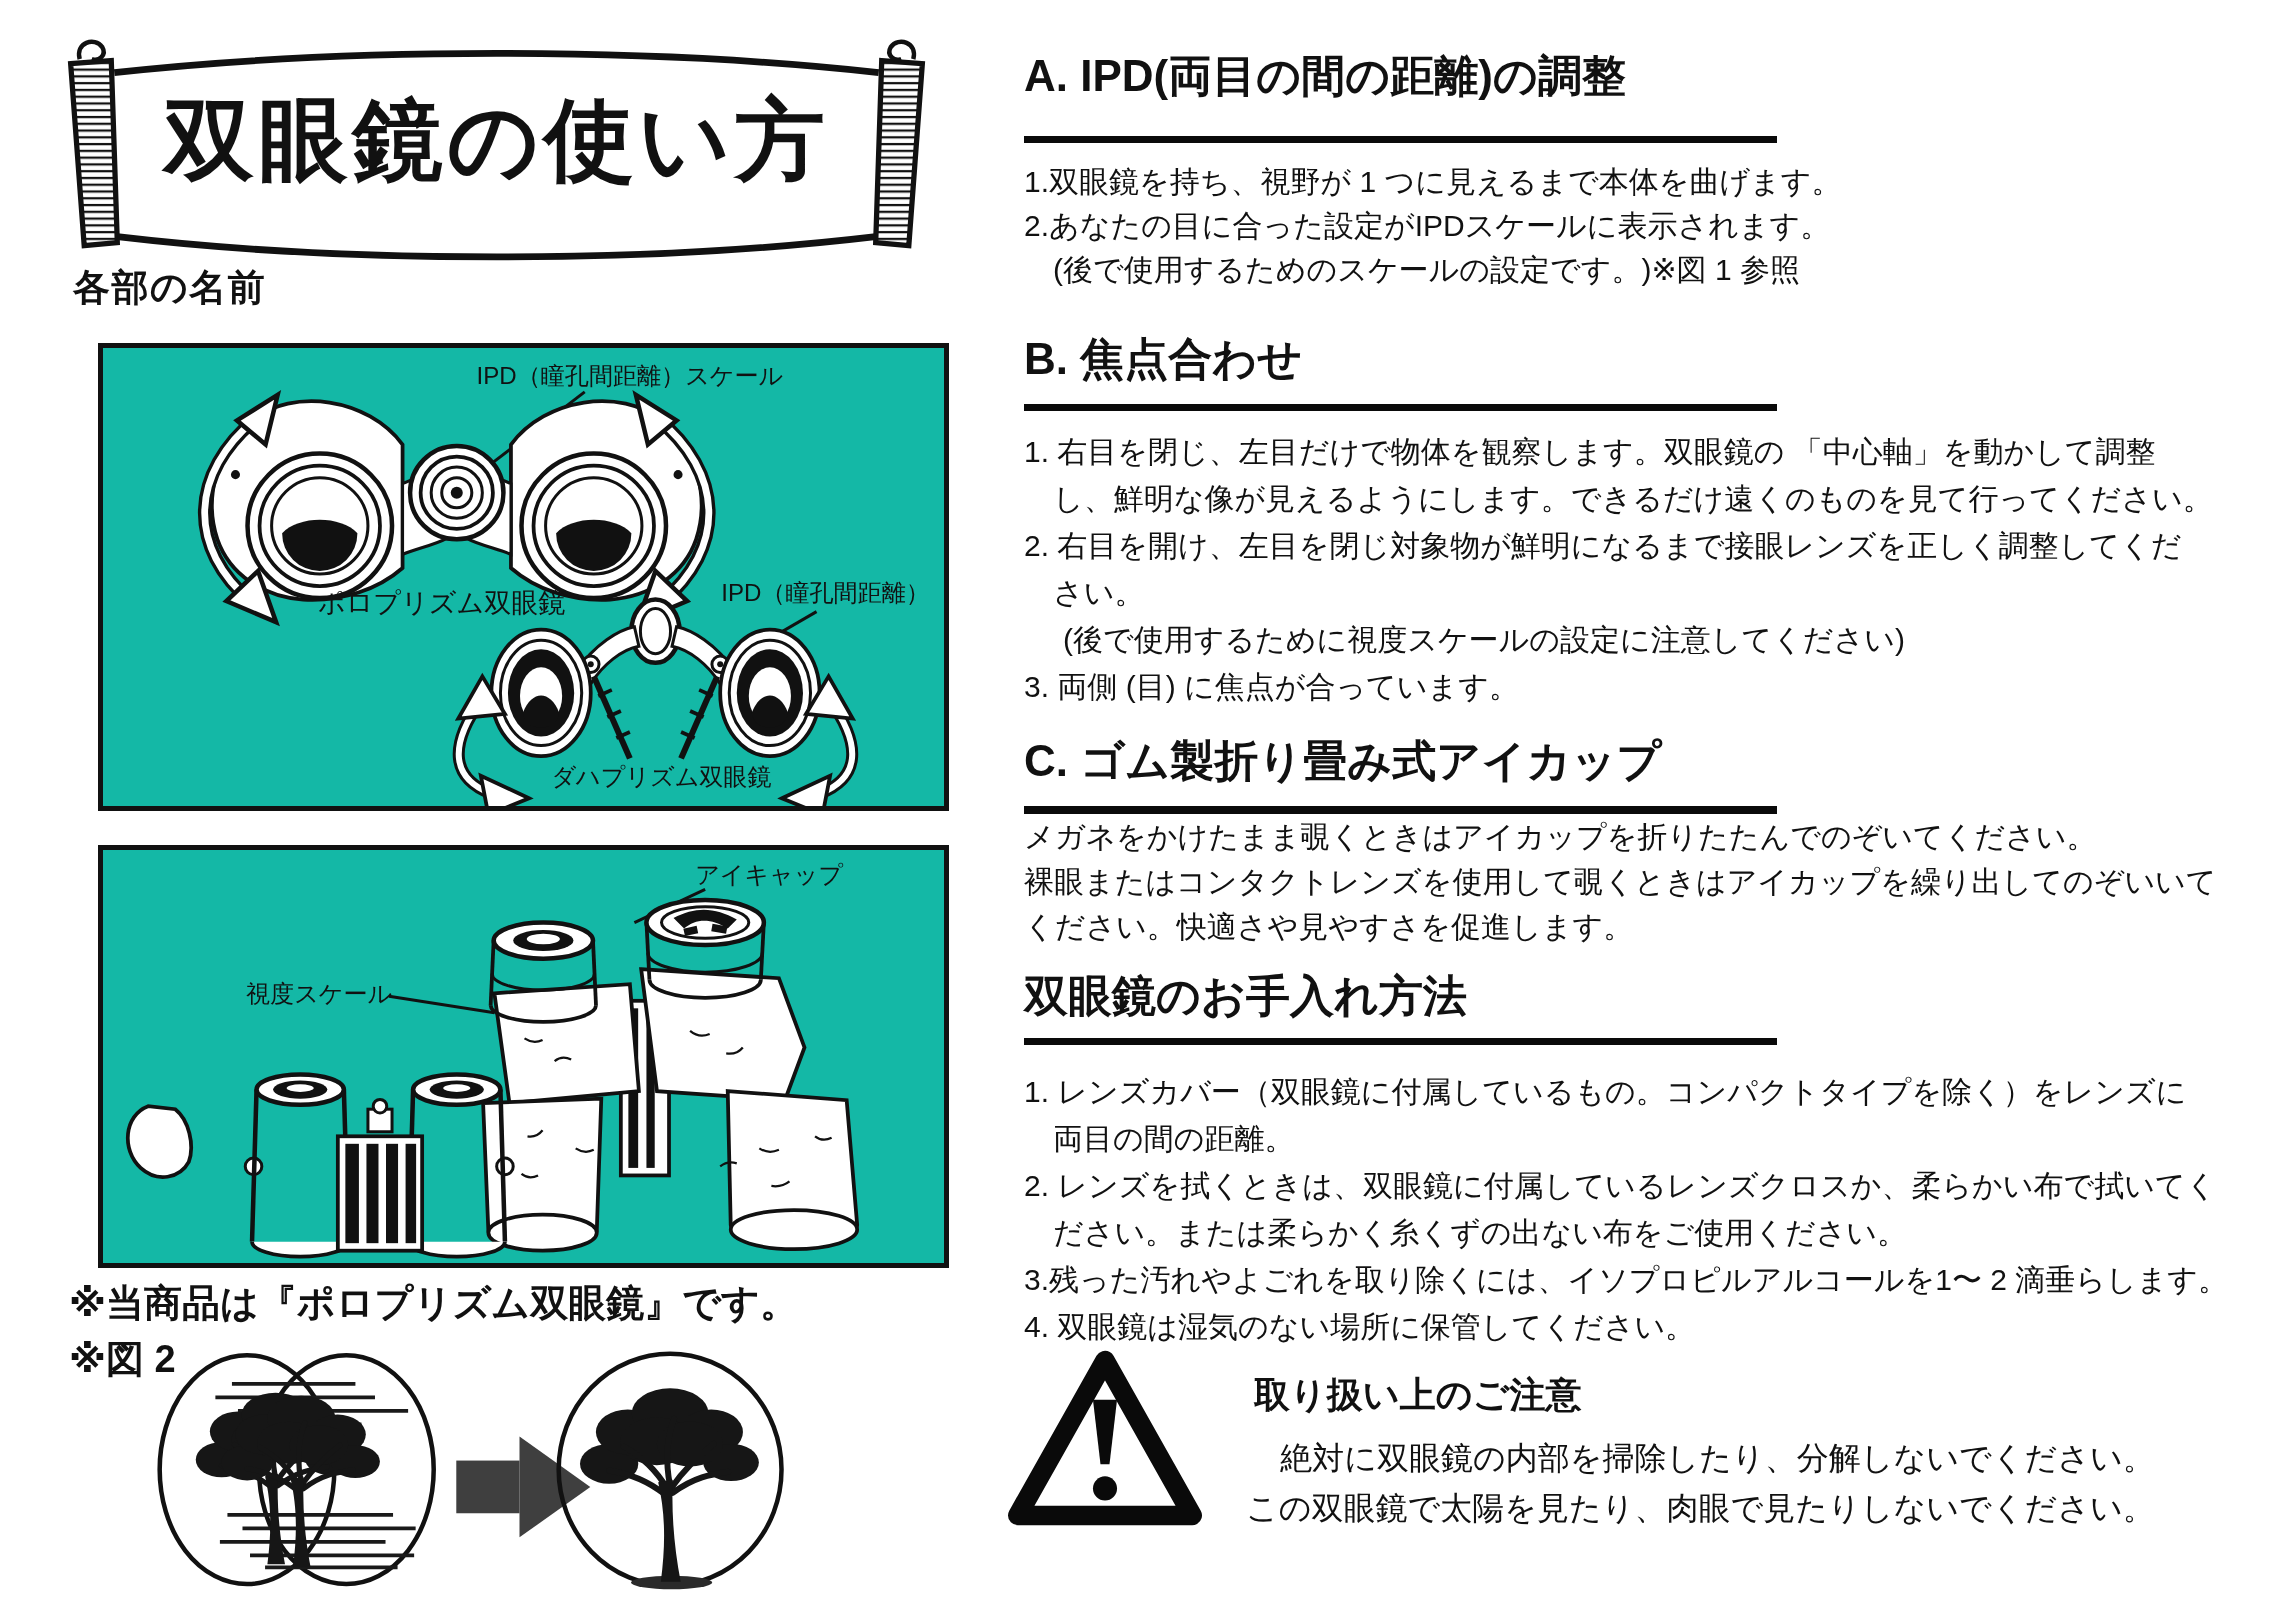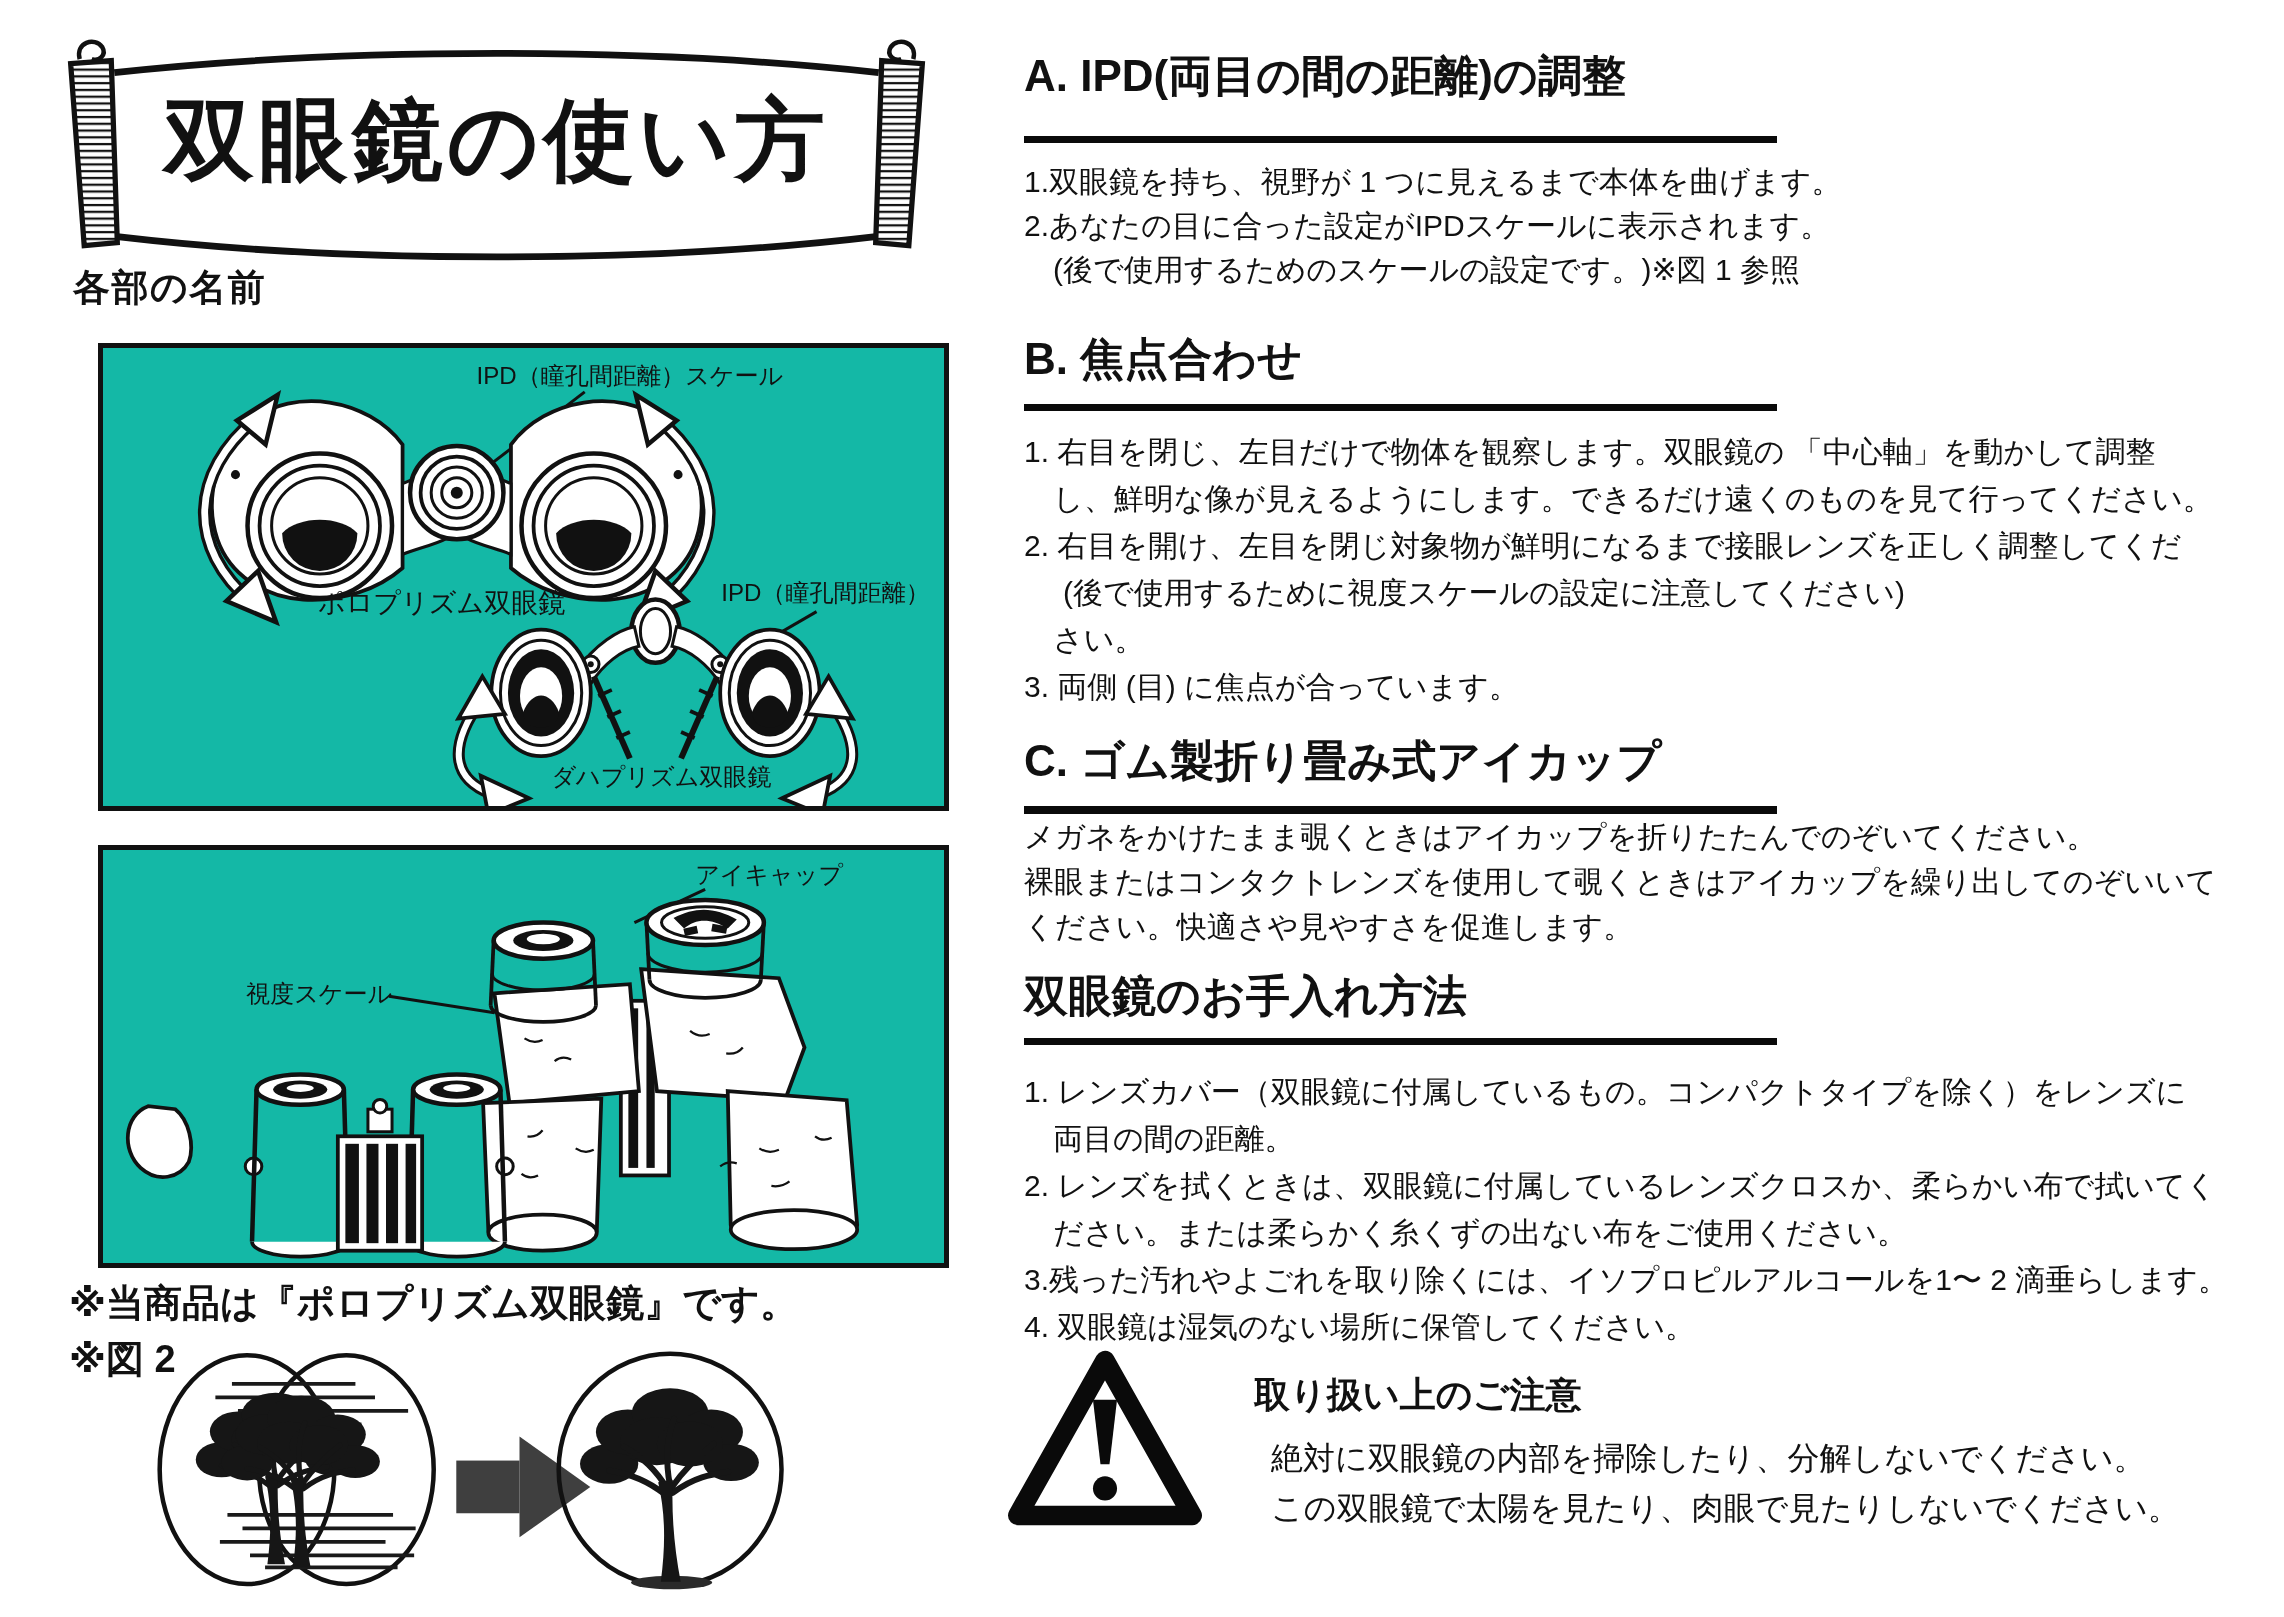--- a/index.html
+++ b/index.html
@@ -27,21 +27,21 @@
   .lines{white-space:nowrap;}
   .line{font-size:30px;line-height:47px;white-space:nowrap;}
   .a-lines .line{line-height:44px;}
   .c-lines .line{line-height:45px;}
   .ind1{padding-left:29px;}
   .ind2{padding-left:39px;}
 
   .warning{position:absolute;left:1007px;top:1338px;width:1272px;height:271px;}
   .warning svg{position:absolute;left:0;top:6px;}
   .warning-title{position:absolute;left:247px;top:33px;font-size:36px;font-weight:bold;}
-  .warning-lines{position:absolute;left:264px;top:95px;}
+  .warning-lines{position:absolute;left:239px;top:95px;text-align:right;}
   .warning-lines .line{font-size:32px;line-height:50px;}
 
   svg text{font-family:"Liberation Sans","DejaVu Sans",sans-serif;fill:#111;}
   .dlabel{font-size:32px;}
   .dlabel-big{font-size:36px;}
 </style>
 </head>
 <body>
 
 <div class="page">
@@ -306,22 +306,22 @@
       <div class="line">2.あなたの目に合った設定がIPDスケールに表示されます。</div>
       <div class="line ind1">(後で使用するためのスケールの設定です。)※図 1 参照</div>
     </div>
 
     <div class="sec-title" style="margin-top:38px">B. 焦点合わせ</div>
     <div class="rule" style="margin-top:15px"></div>
     <div class="lines" style="margin-top:16.6px">
       <div class="line">1. 右目を閉じ、左目だけで物体を観察します。双眼鏡の 「中心軸」を動かして調整</div>
       <div class="line ind1">し、鮮明な像が見えるようにします。できるだけ遠くのものを見て行ってください。</div>
       <div class="line">2. 右目を開け、左目を閉じ対象物が鮮明になるまで接眼レンズを正しく調整してくだ</div>
+      <div class="line ind1">さい。</div>
       <div class="line ind2">(後で使用するために視度スケールの設定に注意してください)</div>
-      <div class="line ind1">さい。</div>
       <div class="line">3. 両側 (目) に焦点が合っています。</div>
     </div>
 
     <div class="sec-title" style="margin-top:22.6px">C. ゴム製折り畳み式アイカップ</div>
     <div class="rule" style="margin-top:15px"></div>
     <div class="lines c-lines" style="">
       <div class="line">メガネをかけたまま覗くときはアイカップを折りたたんでのぞいてください。</div>
       <div class="line">裸眼またはコンタクトレンズを使用して覗くときはアイカップを繰り出してのぞいいて</div>
       <div class="line">ください。快適さや見やすさを促進します。</div>
     </div>

